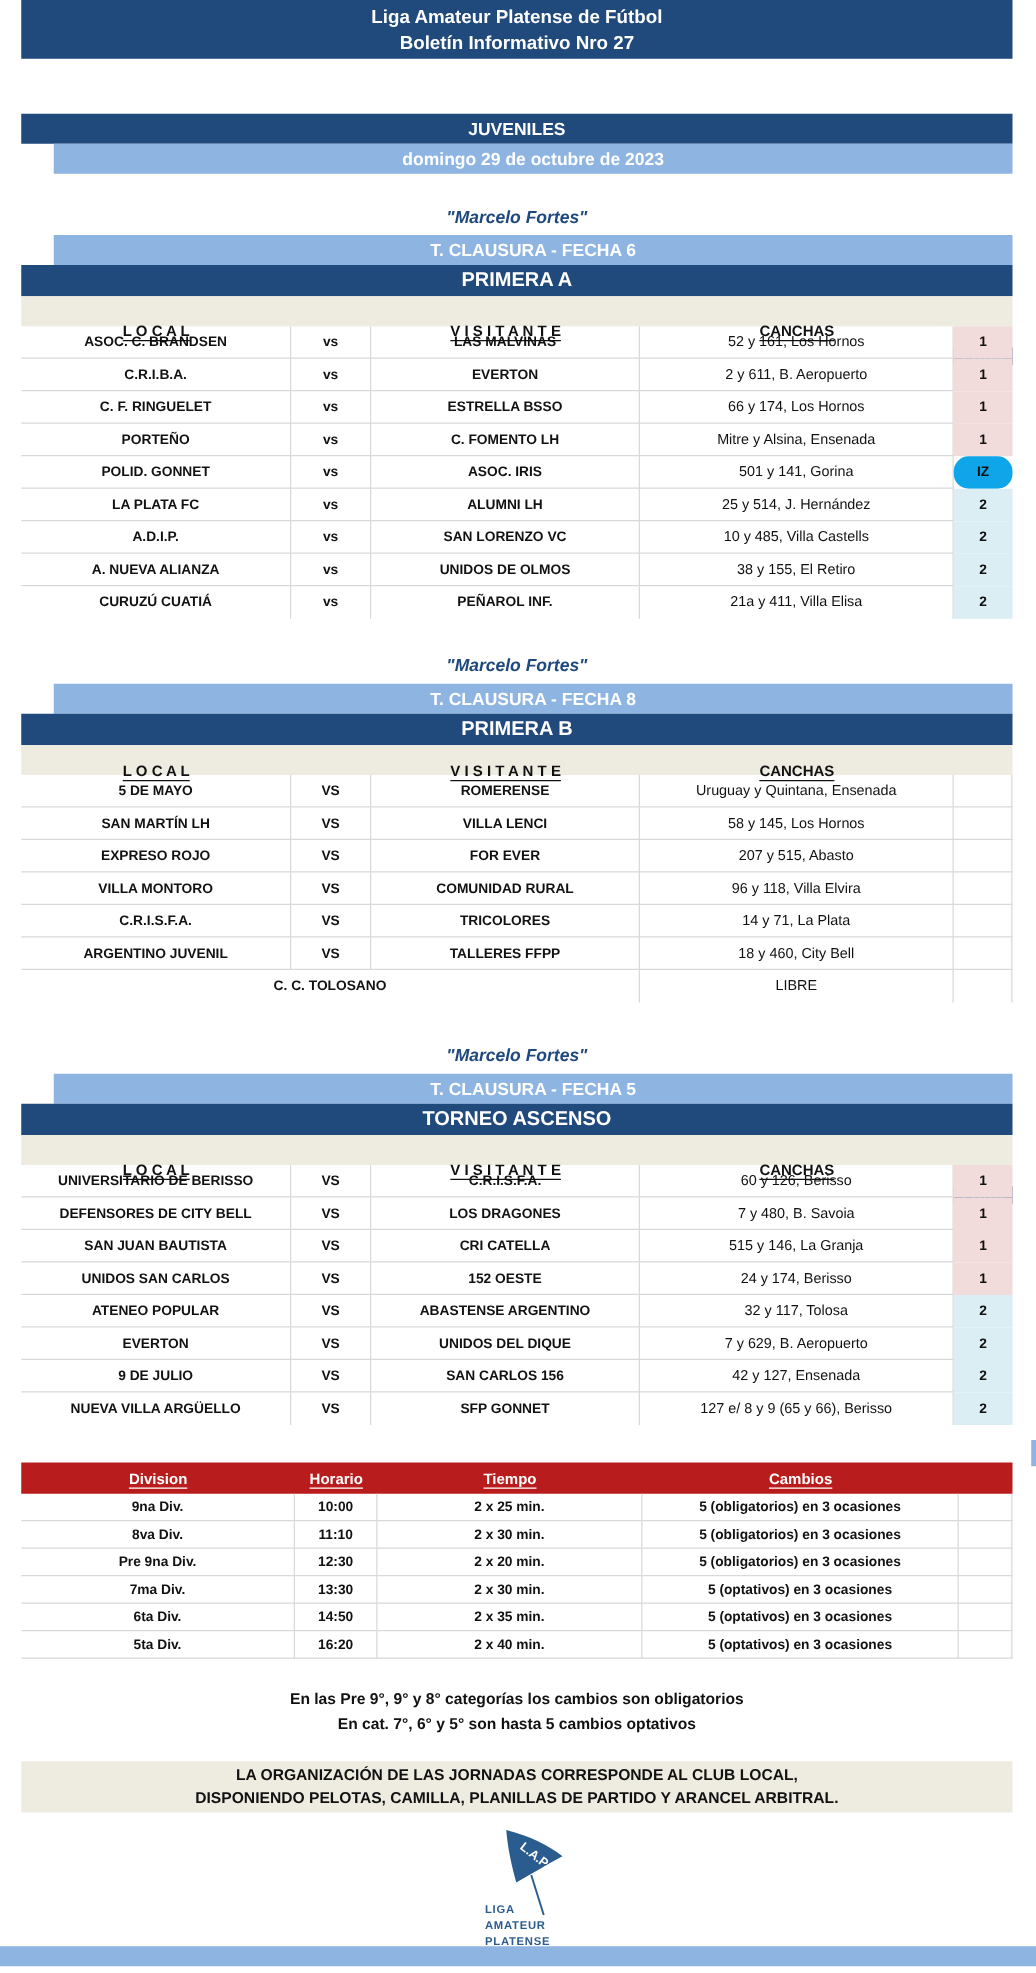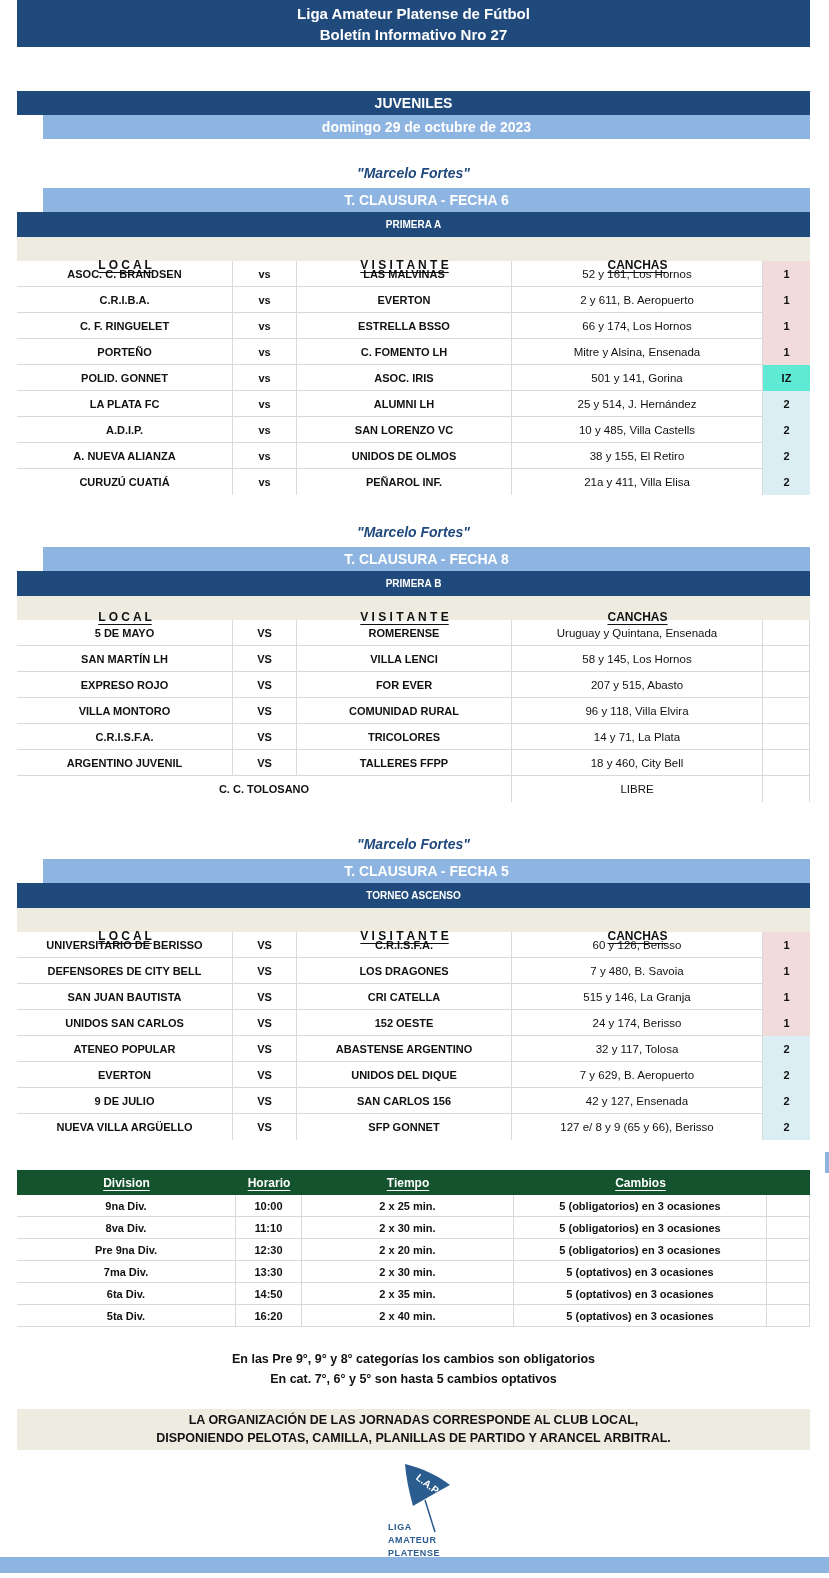--- a/index.html
+++ b/index.html
@@ -16,21 +16,21 @@
   .date-bar { height:24px; line-height:24px; font-size:14px; }
 
   .match-section .referee {
     text-align:center; color:#1F497D; font-weight:bold; font-style:italic;
     font-size:14px; height:20px; line-height:20px; margin-top:24px; margin-bottom:5px;
   }
   #match-tables .match-section:nth-child(2) .referee { margin-top:27px; }
   #match-tables .match-section:nth-child(3) .referee { margin-top:32px; }
 
   .fecha { height:24px; line-height:24px; font-size:14px; }
-  .division { height:25px; line-height:25px; font-size:10px; }
+  .division { height:25px; line-height:25px; font-size:16px; }
 
   .mheader, .mrow { display:grid; grid-template-columns:216px 64px 215px 251px 47px; }
   .mheader { height:24px; background:#EEECE1; }
   .mheader .hc { display:flex; align-items:center; justify-content:center; font-weight:bold; font-size:12px; color:#111; }
   .mheader .h-local, .mheader .h-visitante, .mheader .h-canchas {
     text-decoration:underline; text-underline-offset:3px;
   }
   .mheader .h-zona { background:#20497C; color:#14b8a6; font-size:12px;margin-top:41px; }
 
   .mrow { height:26px; }
@@ -42,21 +42,21 @@
   .mrow .c.local, .mrow .c.vs, .mrow .c.visitante { font-weight:bold; }
   .mrow .c.cancha { font-weight:normal; font-size:11.5px; }
   .mrow .c.zona { border-right:none; border-bottom:none; font-weight:bold; }
   .mrow .c.zona.zona-empty { border-right:1px solid #D9D9D9; border-bottom:1px solid #D9D9D9; }
   .mrow.last .c { border-bottom:none; }
   .mrow.last .c.zona.zona-empty { border-bottom:none; }
   .mrow .c.merged { grid-column:span 3; font-weight:bold; }
 
   .schedule { margin-top:30px; }
   .sched-header, .srow { display:grid; grid-template-columns:219px 66px 212px 253px 43px; }
-  .sched-header { height:25px; background:#14532d; }
+  .sched-header { height:25px; background:#b91c1c; }
   .sched-header .sh {
     display:flex; align-items:center; justify-content:center; color:#fff; font-weight:bold;
     font-size:12px; text-decoration:underline; text-underline-offset:3px;
   }
   .srow { height:22px; }
   .srow .c {
     display:flex; align-items:center; justify-content:center; box-sizing:border-box;
     font-weight:bold; font-size:11px; border-right:1px solid #D9D9D9; border-bottom:1px solid #D9D9D9;
     white-space:nowrap;
     text-align:center;
@@ -125,21 +125,21 @@
               <div class="c vs">vs</div>
               <div class="c visitante">C. FOMENTO LH</div>
               <div class="c cancha">Mitre y Alsina, Ensenada</div>
               <div class="c zona" style="background: rgb(242, 220, 219);">1</div>
             </div>
             <div class="mrow">
               <div class="c local">POLID. GONNET</div>
               <div class="c vs">vs</div>
               <div class="c visitante">ASOC. IRIS</div>
               <div class="c cancha">501 y 141, Gorina</div>
-              <div class="c zona" style="background: #5eead4;">IZ</div>
+              <div class="c zona" style="background: #0ea5e9; border-radius: 12px;">IZ</div>
             </div>
             <div class="mrow">
               <div class="c local">LA PLATA FC</div>
               <div class="c vs">vs</div>
               <div class="c visitante">ALUMNI LH</div>
               <div class="c cancha">25 y 514, J. Hernández</div>
               <div class="c zona" style="background: rgb(218, 238, 243);">2</div>
             </div>
             <div class="mrow">
               <div class="c local">A.D.I.P.</div>

